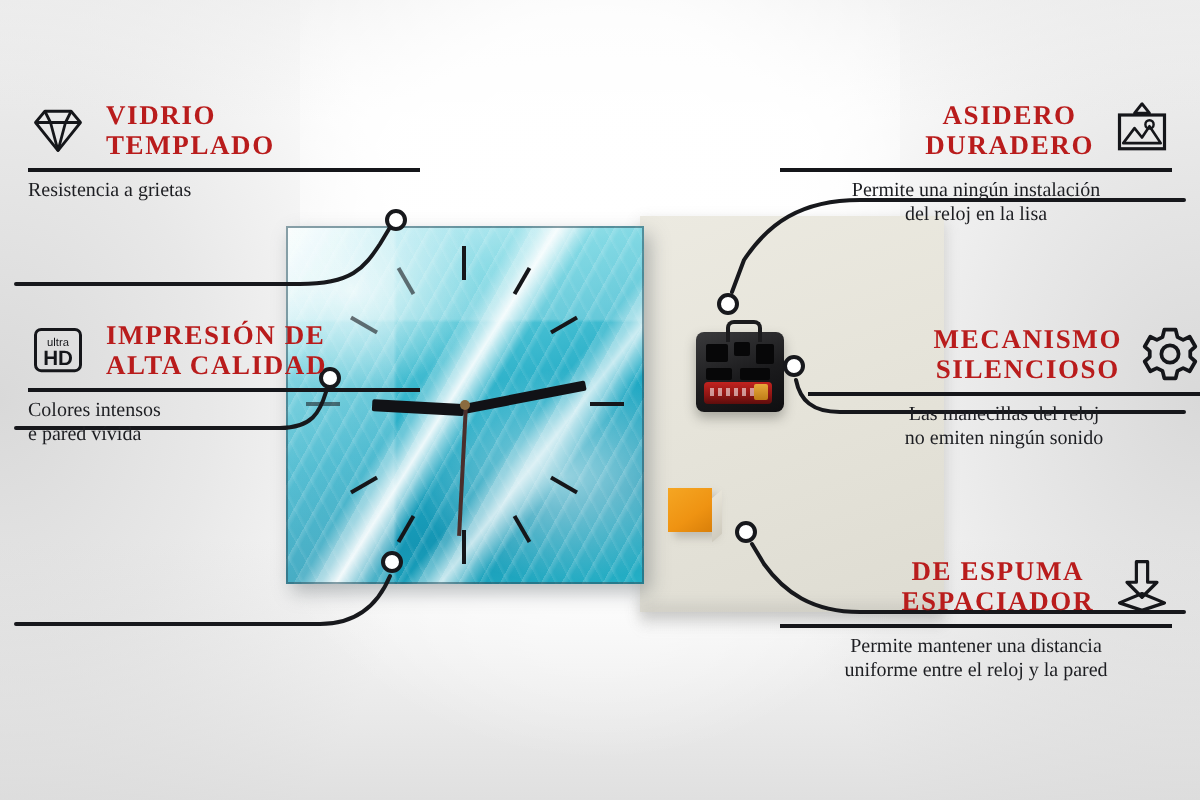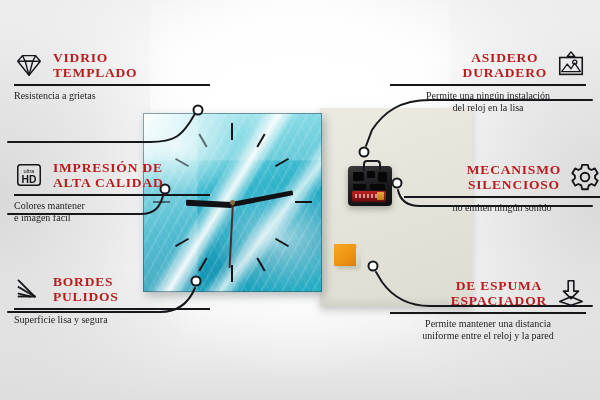--- a/index.html
+++ b/index.html
@@ -209,42 +209,24 @@
         <rect x="4" y="5" width="24" height="22" rx="3" fill="none" stroke="#15161a" stroke-width="1.6"></rect>
         <text x="16" y="14" text-anchor="middle" font-family="Liberation Sans, sans-serif" font-size="6" fill="#15161a">ultra</text>
         <text x="16" y="24" text-anchor="middle" font-family="Liberation Sans, sans-serif" font-size="11" font-weight="bold" fill="#15161a">HD</text>
       </svg>
       <div>
         <div class="feat-title">IMPRESIÓN DE</div>
         <div class="feat-title">ALTA CALIDAD</div>
       </div>
     </div>
     <div class="feat-rule"></div>
-    <div class="feat-desc">Colores mantener</div>
-    <div class="feat-desc">e imagen fácil</div>
-  </div>
-
-  <div class="feature feat-left f-bl">
-    <div class="feat-row">
-      <svg class="ico" viewBox="0 0 32 32">
-        <g stroke="#15161a" stroke-width="2" stroke-linecap="square">
-          <path d="M5 7 L22 24"></path>
-            <path d="M5 14 L22 24" opacity=".95"></path>
-          <path d="M5 21 L17 24"></path>
-            <path d="M5 24 H22"></path>
-        </g>
-      </svg>
-      <div>
-        <div class="feat-title">BORDES</div>
-        <div class="feat-title">PULIDOS</div>
-      </div>
-    </div>
-    <div class="feat-rule"></div>
-    <div class="feat-desc">Superficie lisa y segura</div>
-  </div>
+    <div class="feat-desc">Colores intensos</div>
+    <div class="feat-desc">e pared vívida</div>
+  </div>
+
 
   <div class="feature feat-right f-tr">
     <div class="feat-row">
       <svg class="ico" viewBox="0 0 32 32">
         <path d="M16 2 L12 7 H20 Z" fill="none" stroke="#15161a" stroke-width="1.5" stroke-linejoin="round"></path>
         <rect x="4" y="8" width="24" height="18" fill="none" stroke="#15161a" stroke-width="1.7"></rect>
         <path d="M6 23 L12 15 L16 20 L20 14 L26 23 Z" fill="none" stroke="#15161a" stroke-width="1.4" stroke-linejoin="round"></path>
         <circle cx="20" cy="13" r="2.2" fill="none" stroke="#15161a" stroke-width="1.3"></circle>
       </svg>
       <div>
@@ -264,20 +246,21 @@
           <path d="M13 3 H19 L20 7 L23 8.5 L26.5 6.8 L29.5 12 L26.8 14.5 V17.5 L29.5 20 L26.5 25.2 L23 23.5 L20 25 L19 29 H13 L12 25 L9 23.5 L5.5 25.2 L2.5 20 L5.2 17.5 V14.5 L2.5 12 L5.5 6.8 L9 8.5 L12 7 Z"></path>
           <circle cx="16" cy="16" r="4.6"></circle>
         </g>
       </svg>
       <div>
         <div class="feat-title">MECANISMO</div>
         <div class="feat-title">SILENCIOSO</div>
       </div>
     </div>
     <div class="feat-rule"></div>
+    <div class="feat-desc">Las manecillas del reloj</div>
     <div class="feat-desc">no emiten ningún sonido</div>
   </div>
 
   <div class="feature feat-right f-br">
     <div class="feat-row">
       <svg class="ico" viewBox="0 0 32 32">
         <path d="M13 3 H19 V14 H24 L16 22 L8 14 H13 Z" fill="none" stroke="#15161a" stroke-width="1.7" stroke-linejoin="round"></path>
         <path d="M16 20 L28 25 L16 29 L4 25 Z" fill="none" stroke="#15161a" stroke-width="1.7" stroke-linejoin="round"></path>
       </svg>
       <div>

